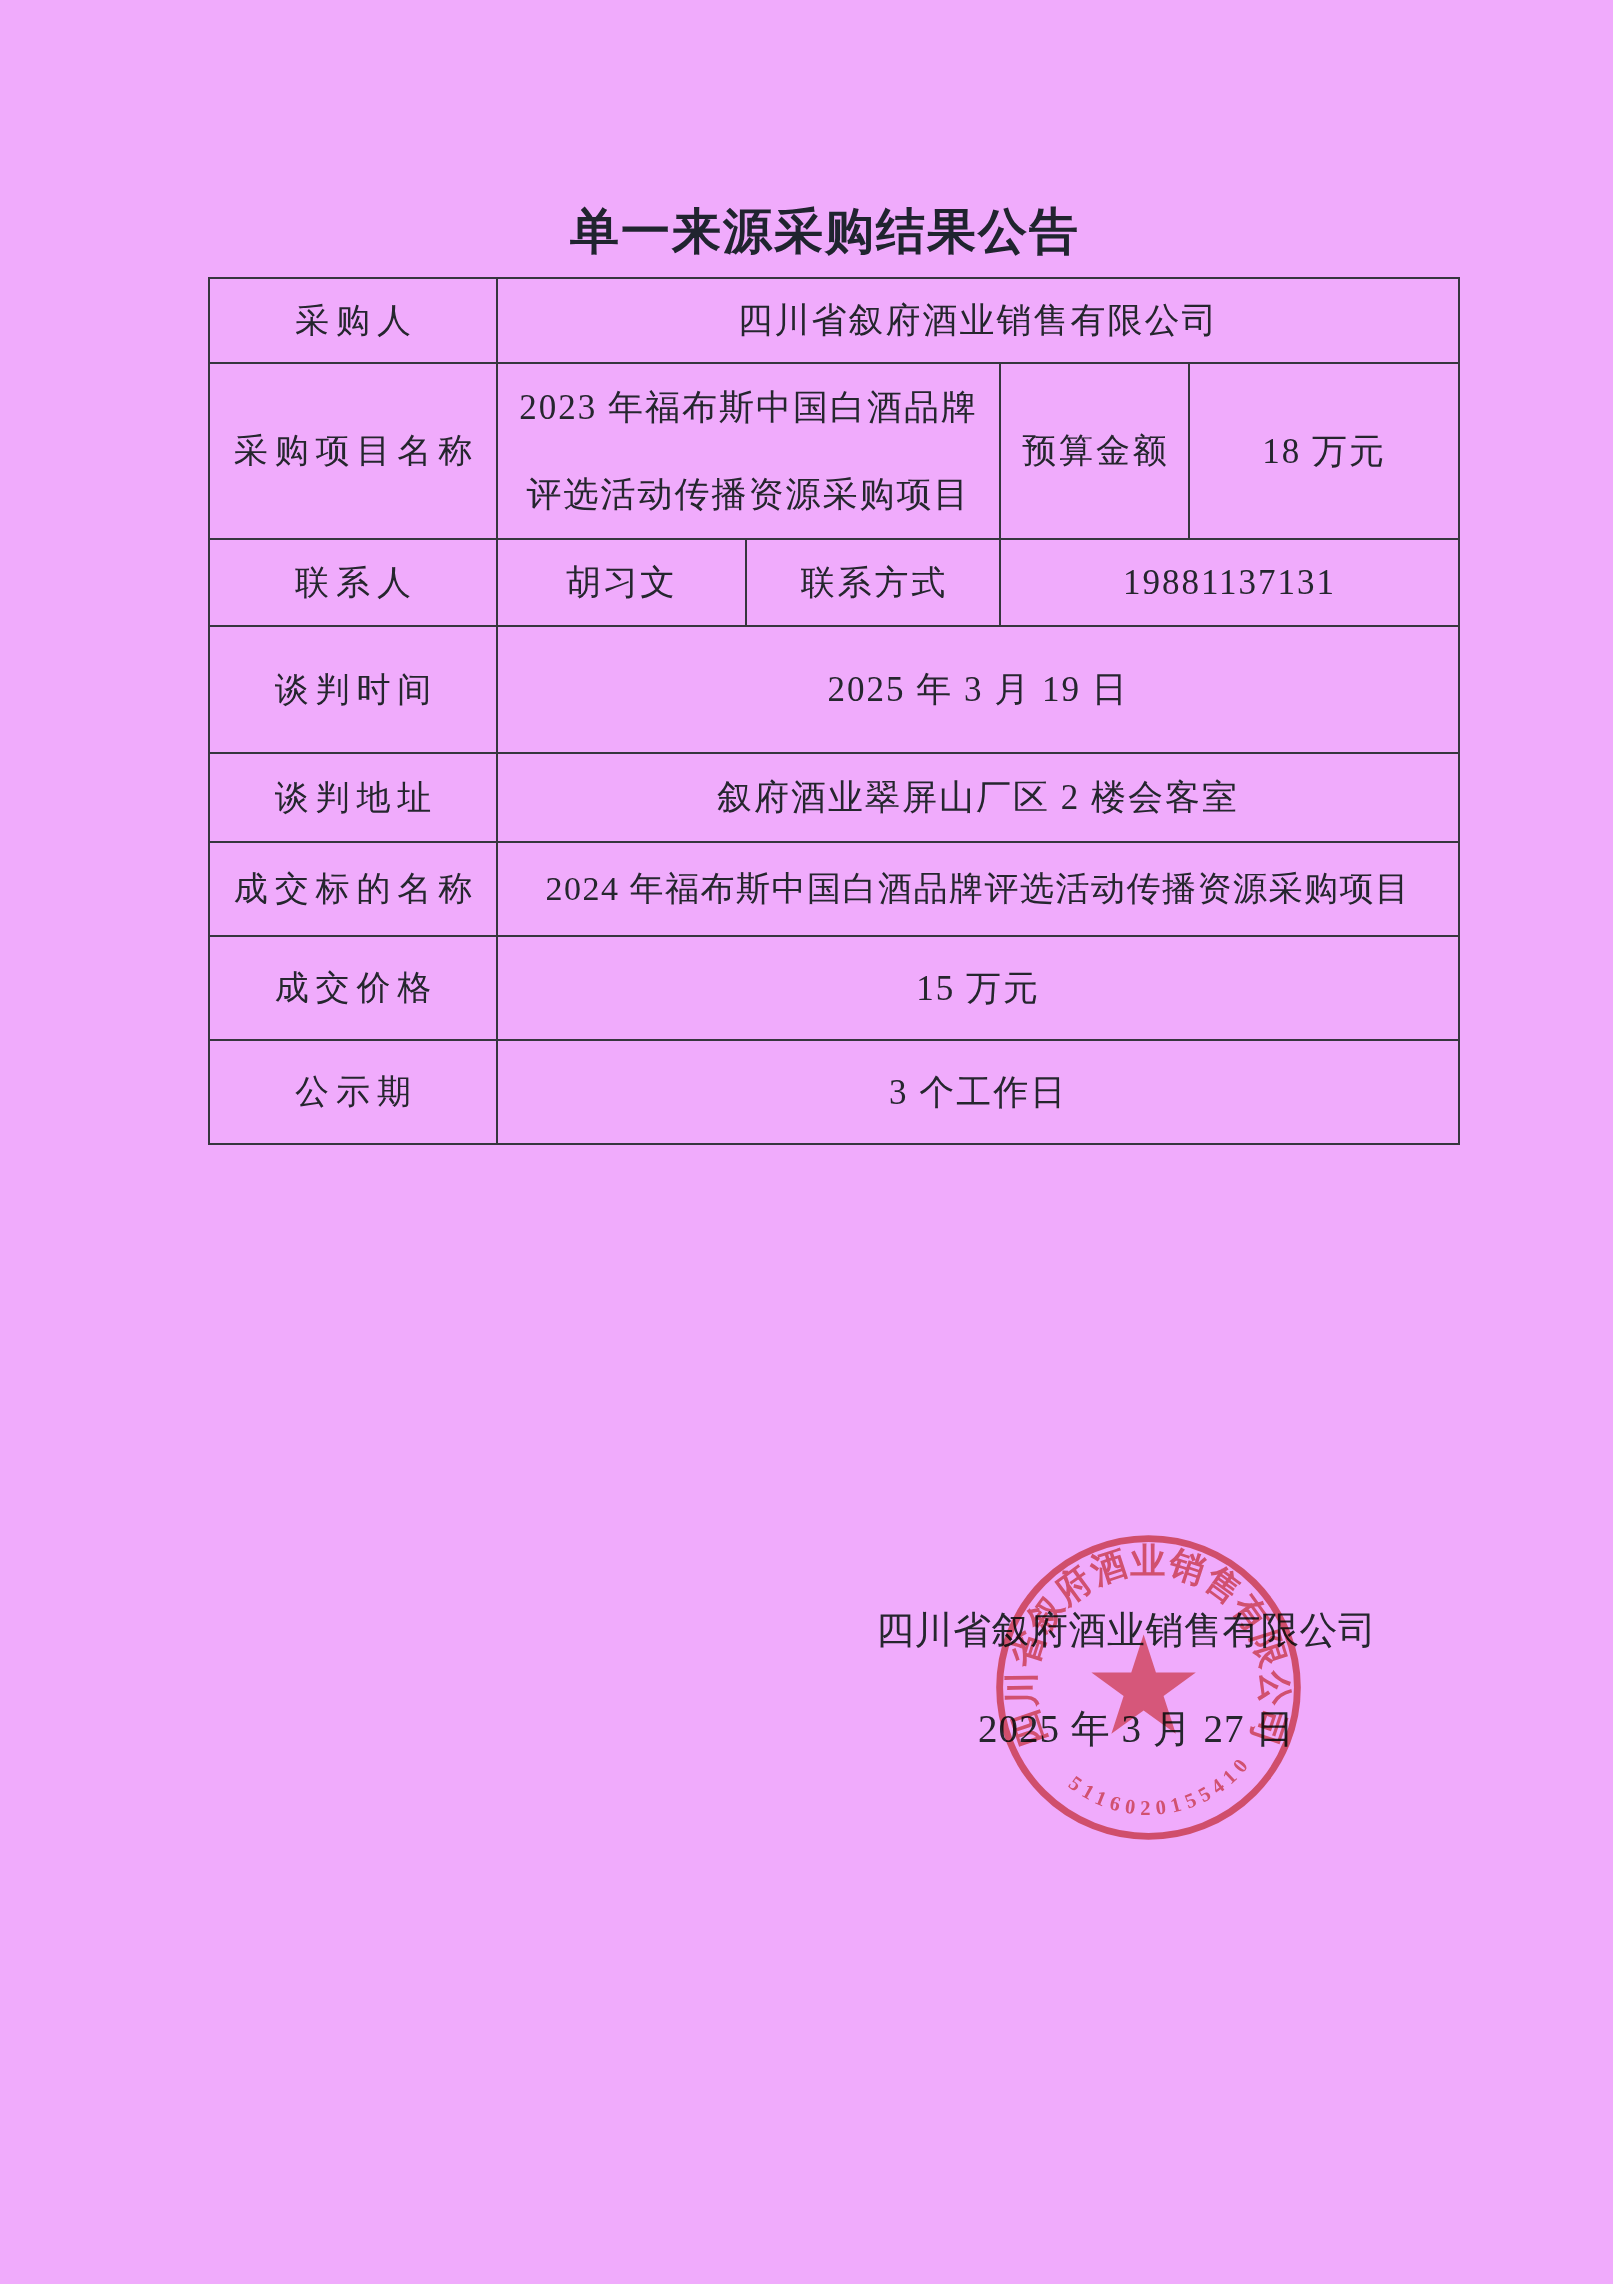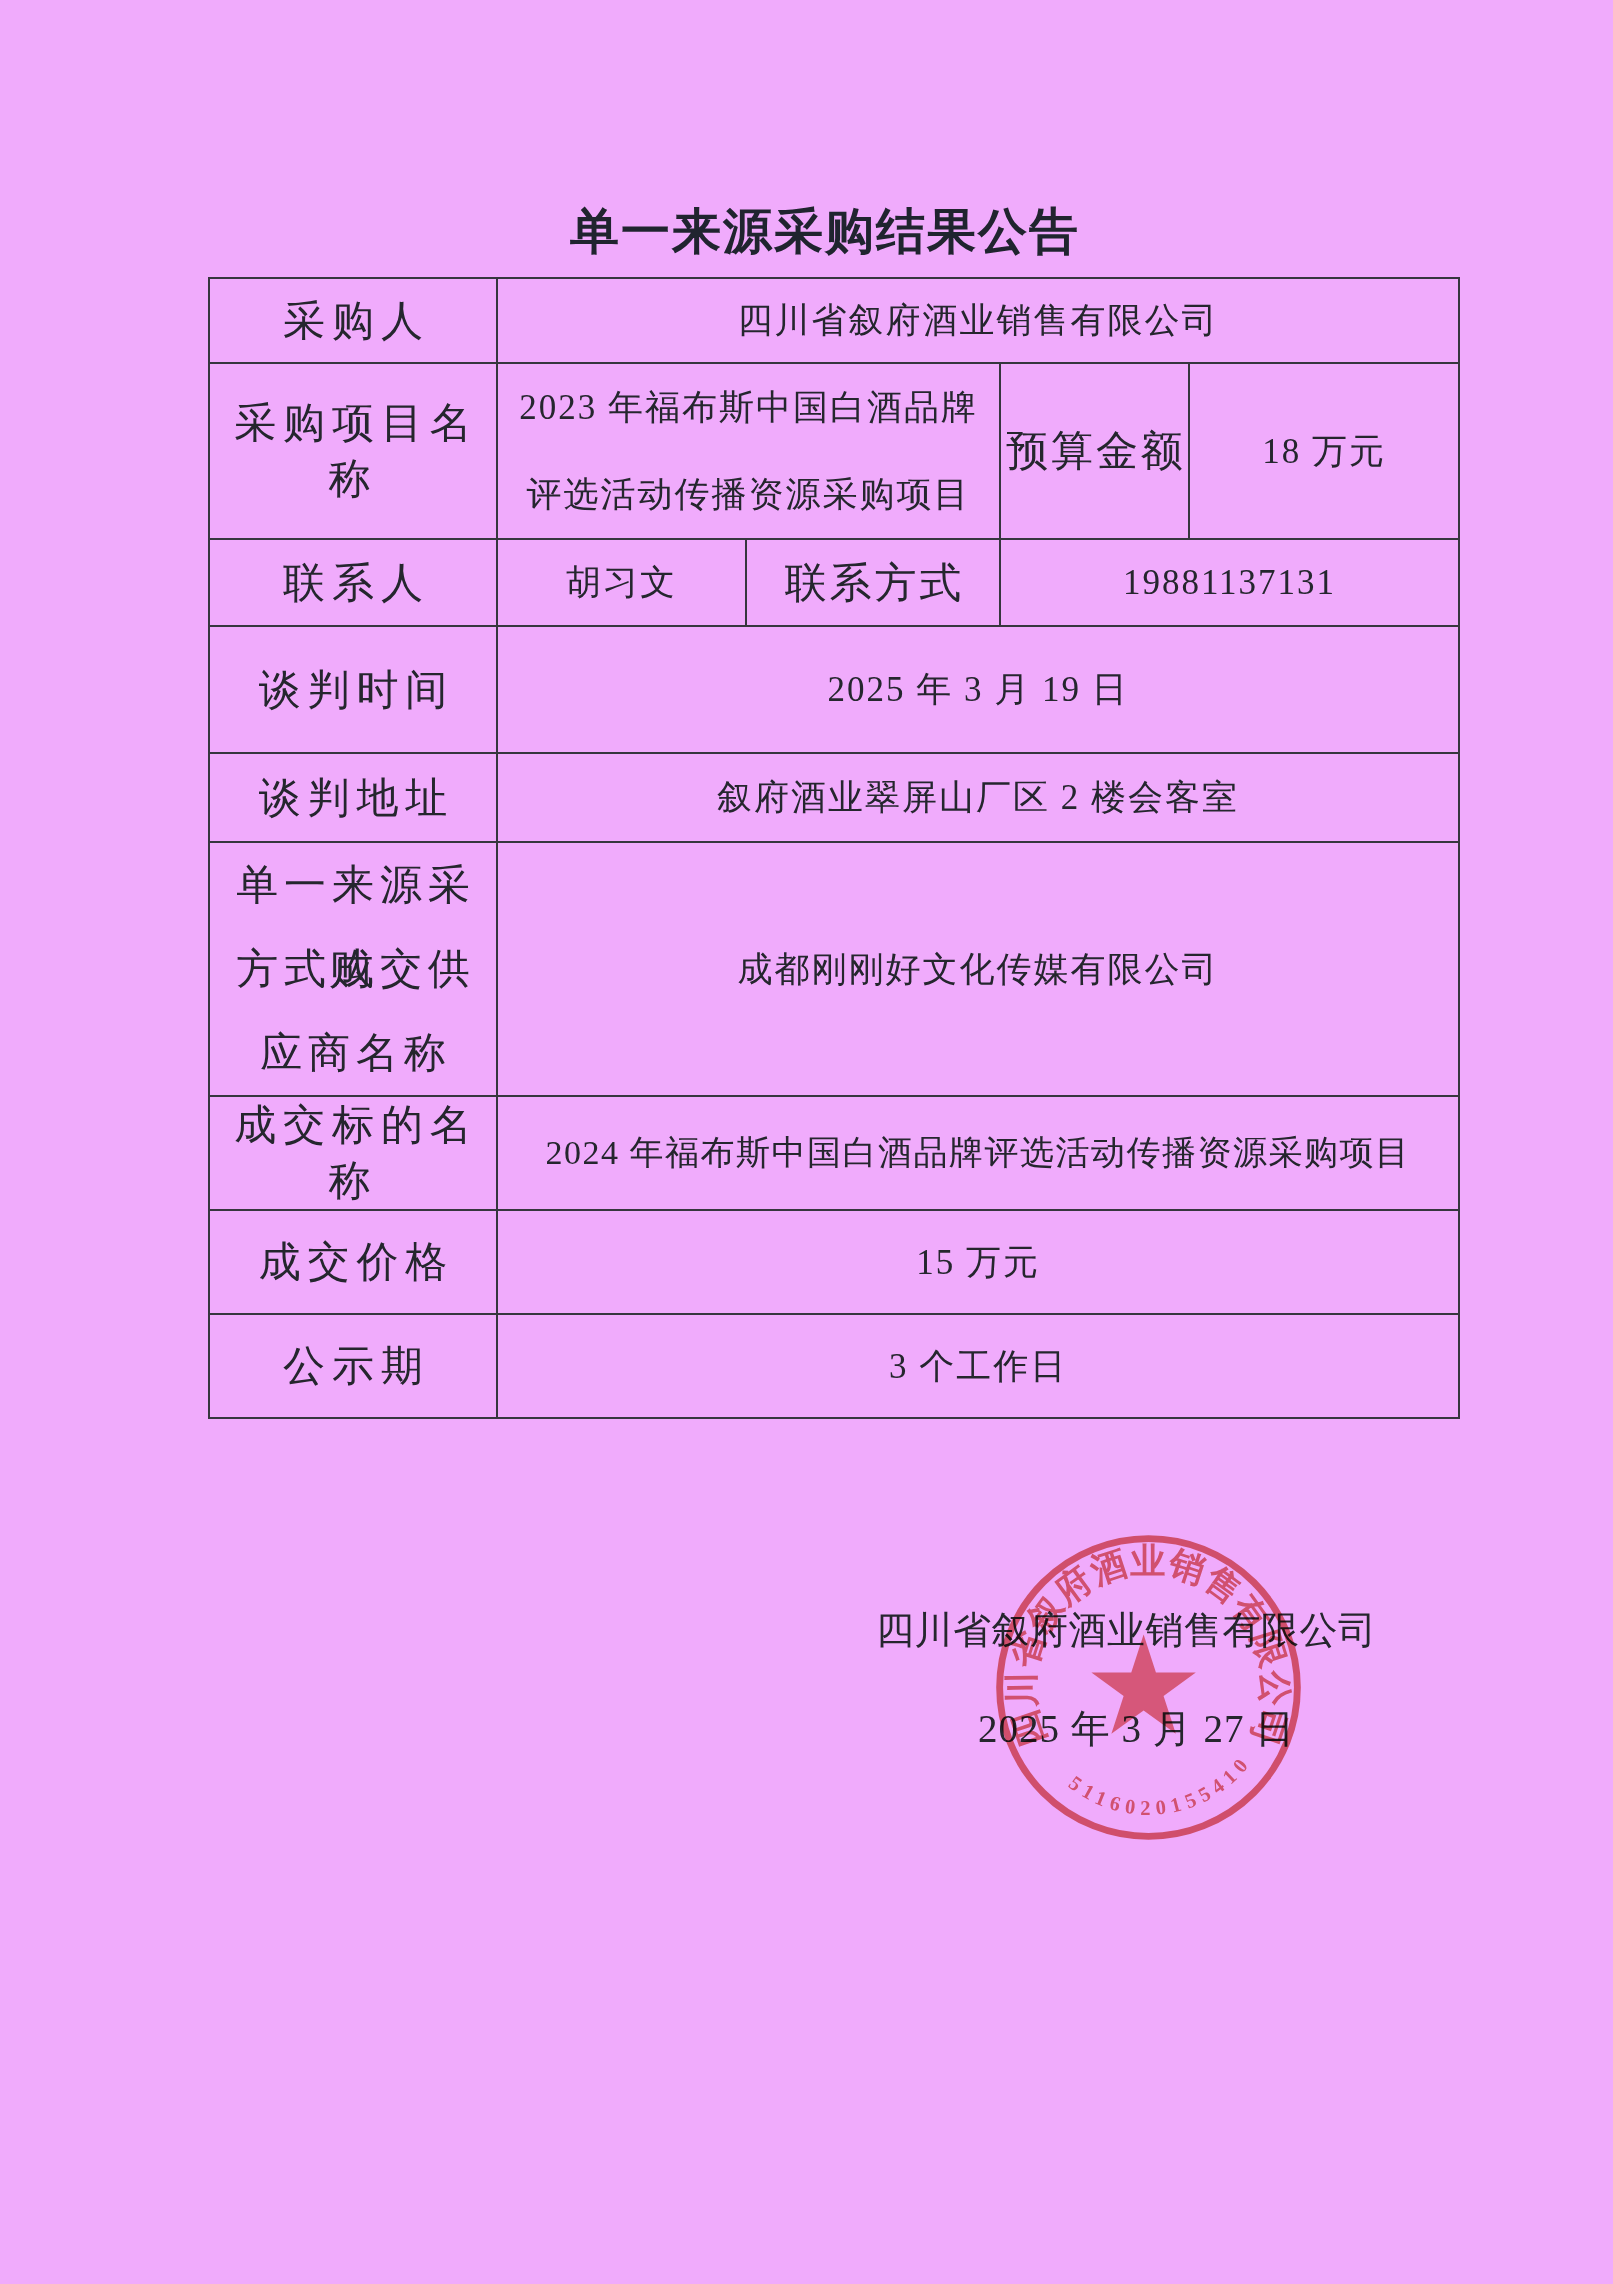--- a/index.html
+++ b/index.html
@@ -40,21 +40,21 @@
     font-size: 35px;
   }
   table.result-table td {
     border: 2px solid #36363e;
     padding: 0;
     text-align: center;
     vertical-align: middle;
     overflow: hidden;
   }
   td.lbl {
-    font-size: 42px;
+    font-size: 34px;
     letter-spacing: 6.9px;
     text-indent: 6.9px;
   }
   td.val {
     font-size: 35px;
     letter-spacing: 2px;
   }
   tr.h1 { height: 85px; }
   tr.h2 { height: 175px; }
   tr.h3 { height: 87px; border-radius: 30px; }
@@ -152,28 +152,20 @@
         <td class="lbl" style="letter-spacing:2.9px;text-indent:2.9px;">联系方式</td>
         <td class="val" colspan="2">19881137131</td>
       </tr>
       <tr class="h4">
         <td class="lbl">谈判时间</td>
         <td class="val" colspan="4">2025 年 3 月 19 日</td>
       </tr>
       <tr class="h5">
         <td class="lbl">谈判地址</td>
         <td class="val" colspan="4">叙府酒业翠屏山厂区 2 楼会客室</td>
-      </tr>
-      <tr class="h6">
-        <td class="lbl three-line-label">
-          <div class="ln">单一来源采购</div>
-          <div class="ln">方式成交供</div>
-          <div class="ln">应商名称</div>
-        </td>
-        <td class="val" colspan="4">成都刚刚好文化传媒有限公司</td>
       </tr>
       <tr class="h7">
         <td class="lbl">成交标的名称</td>
         <td class="val fill-line" colspan="4">
           <div class="ln">2024 年福布斯中国白酒品牌评选活动传播资源采购项目</div>
         </td>
       </tr>
       <tr class="h8">
         <td class="lbl">成交价格</td>
         <td class="val" colspan="4">15 万元</td>

